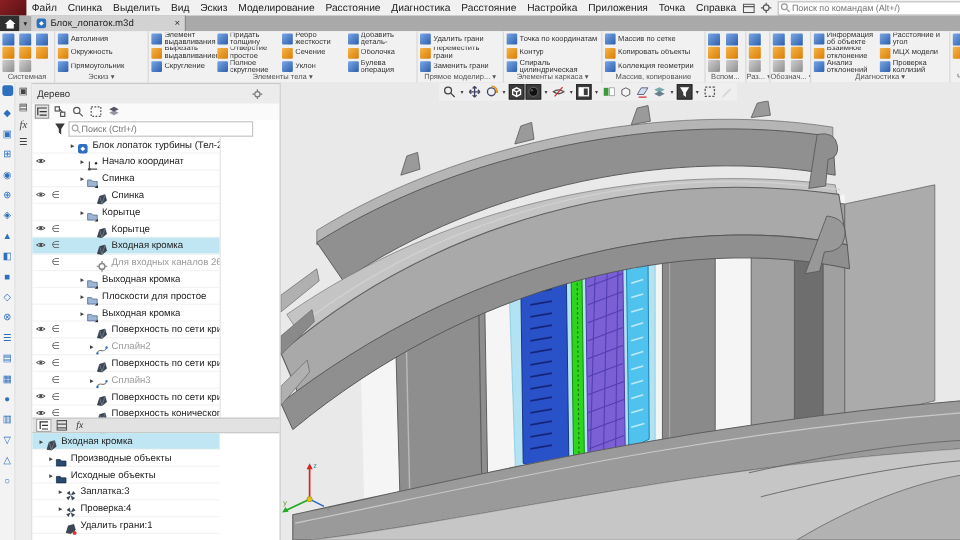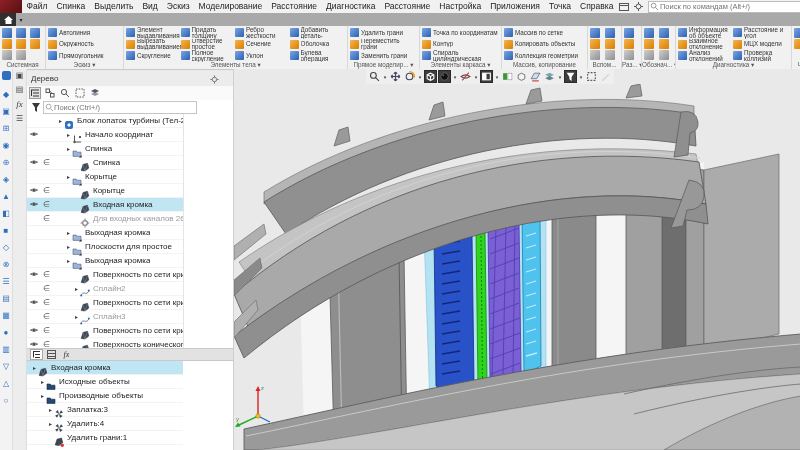--- a/index.html
+++ b/index.html
@@ -43,21 +43,21 @@
   #strip2{left:13px;top:69px;width:14px;height:381px;background:#ededed;border-right:1px solid #ddd;display:flex;flex-direction:column;align-items:center;padding-top:2px;box-sizing:border-box;gap:5px;}
   #strip2 .sic{font-size:8px;color:#444;}
   #strip2 .fx{font-style:italic;font-family:"Liberation Serif",serif;font-size:9px;}
   
   #panel{left:27px;top:71px;width:215px;height:381px;background:#fff;}
   #phead{left:0;top:0;width:206px;height:15px;background:#ececec;border-bottom:1px solid #cfcfcf;display:flex;align-items:center;}
   #phead .t{font-size:8px;color:#333;padding-left:4px;flex:1;}
   #ptools{left:0;top:15px;width:206px;height:14px;display:flex;align-items:center;gap:3px;padding-left:2px;box-sizing:border-box;background:#fafafa;}
   .ptool{width:12px;height:12px;display:flex;align-items:center;justify-content:center;}
   .ptool.pressed{border:1px solid #9a9a9a;background:#e3e3e3;box-sizing:border-box;}
-  #psearch{left:0;top:29px;width:206px;height:14px;display:flex;align-items:center;gap:2px;padding-left:4px;box-sizing:border-box;}
+  #psearch{left:0;top:29px;width:206px;height:14px;display:flex;align-items:center;gap:2px;padding-left:18px;box-sizing:border-box;}
   #tree-search{width:140px;height:11px;border:1px solid #c5c5c5;font-size:7.5px;color:#666;padding:0 2px 0 10px;}
   #ptree{left:0;top:43px;width:156px;height:234px;border-right:1px solid #e4e4e4;}
   #ptabs{left:0;top:277px;width:206px;height:13px;background:#e2e2e2;border-top:1px solid #c9c9c9;border-bottom:1px solid #c9c9c9;display:flex;align-items:center;gap:2px;padding-left:3px;box-sizing:border-box;}
   .ptab{width:13px;height:11px;display:flex;align-items:center;justify-content:center;font-size:8px;}
   .ptab.active{background:#fff;border:1px solid #aaa;box-sizing:border-box;}
   .ptab .fx{font-style:italic;font-family:"Liberation Serif",serif;color:#333;}
   #psub{left:0;top:290px;width:156px;height:91px;}
   .trow{display:flex;align-items:center;height:13px;border-bottom:1px solid #f3f3f3;white-space:nowrap;}
   .trow.sel{background:#bfe6f2;}
   .cell{flex:0 0 13px;display:flex;align-items:center;justify-content:center;font-size:8px;color:#555;}
@@ -122,20 +122,28 @@
   </div>
 </div>
 
 <div id="tabbar" class="abs">
   <div id="home-btn">
     <svg width="9" height="8">
         <path d="M4.5 0 L9 4 H7.5 V8 H1.5 V4 H0 Z" fill="#fff"></path>
       </svg>
   </div>
   <div id="home-caret">▾</div>
+  <div id="doc-tab">
+    <svg width="9" height="9">
+        <rect x="0.5" y="0.5" width="8" height="8" rx="2" fill="#2f6fc0"></rect>
+        <path d="M2.5 4.5 L4.5 2.5 L6.5 4.5 L4.5 6.5 Z" fill="#fff"></path>
+      </svg>
+    <span class="t">Блок_лопаток.m3d</span>
+    <span class="x">×</span>
+  </div>
 </div>
 
 <div id="ribbon" class="abs">
     <div class="rgroup" style="width: 46px;">
       <div class="igrid">
         <span class="gic "></span>
         <span class="gic o"></span>
         <span class="gic g"></span>
         <span class="gic "></span>
         <span class="gic o"></span>
@@ -724,29 +732,29 @@
             <path d="M3 2.5 L5 9 M7.5 1.2 L5 9" stroke="#8b95a5" stroke-width=".5"></path>
           </svg></span>
         <span class="tlabel">Входная кромка</span>
       </div>
       <div class="trow">
         <span style="width: 12px; flex: 0 0 auto;"></span>
         <span class="arrow">▸</span>
         <span class="tico"><svg width="10" height="10" viewBox="0 0 10 10">
             <path d="M1 3 h3.2 l1 1.2 H9 V8.4 H1 Z" fill="#274a73" stroke="#13263d" stroke-width=".6"></path>
           </svg></span>
+        <span class="tlabel">Производные объекты</span>
+      </div>
+      <div class="trow">
+        <span style="width: 12px; flex: 0 0 auto;"></span>
+        <span class="arrow">▸</span>
+        <span class="tico"><svg width="10" height="10" viewBox="0 0 10 10">
+            <path d="M1 3 h3.2 l1 1.2 H9 V8.4 H1 Z" fill="#274a73" stroke="#13263d" stroke-width=".6"></path>
+          </svg></span>
         <span class="tlabel">Исходные объекты</span>
-      </div>
-      <div class="trow">
-        <span style="width: 12px; flex: 0 0 auto;"></span>
-        <span class="arrow">▸</span>
-        <span class="tico"><svg width="10" height="10" viewBox="0 0 10 10">
-            <path d="M1 3 h3.2 l1 1.2 H9 V8.4 H1 Z" fill="#274a73" stroke="#13263d" stroke-width=".6"></path>
-          </svg></span>
-        <span class="tlabel">Производные объекты</span>
       </div>
       <div class="trow">
         <span style="width: 20px; flex: 0 0 auto;"></span>
         <span class="arrow">▸</span>
         <span class="tico"><svg width="10" height="10" viewBox="0 0 10 10">
             <g fill="#3d4654">
               <path d="M5 5 L1.5 3 L4 1 Z"></path>
               <path d="M5 5 L7 1.2 L9 3.5 Z"></path>
               <path d="M5 5 L8.6 7 L6 9 Z"></path>
               <path d="M5 5 L3 8.8 L1.2 6.5 Z"></path>
@@ -758,21 +766,21 @@
         <span style="width: 20px; flex: 0 0 auto;"></span>
         <span class="arrow">▸</span>
         <span class="tico"><svg width="10" height="10" viewBox="0 0 10 10">
             <g fill="#3d4654">
               <path d="M5 5 L1.5 3 L4 1 Z"></path>
               <path d="M5 5 L7 1.2 L9 3.5 Z"></path>
               <path d="M5 5 L8.6 7 L6 9 Z"></path>
               <path d="M5 5 L3 8.8 L1.2 6.5 Z"></path>
             </g>
           </svg></span>
-        <span class="tlabel">Удалить:4</span>
+        <span class="tlabel">Проверка:4</span>
       </div>
       <div class="trow">
         <span style="width: 20px; flex: 0 0 auto;"></span>
         <span class="arrow"></span>
         <span class="tico"><svg width="10" height="10" viewBox="0 0 10 10">
             <path d="M1.2 8 L3 2.2 L7.5 1 L8.8 5.6 L5 8.6 Z" fill="#3d4654" stroke="#242b35" stroke-width=".5"></path>
             <circle cx="8.2" cy="8.2" r="1.7" fill="#d33"></circle>
           </svg></span>
         <span class="tlabel">Удалить грани:1</span>
       </div>

